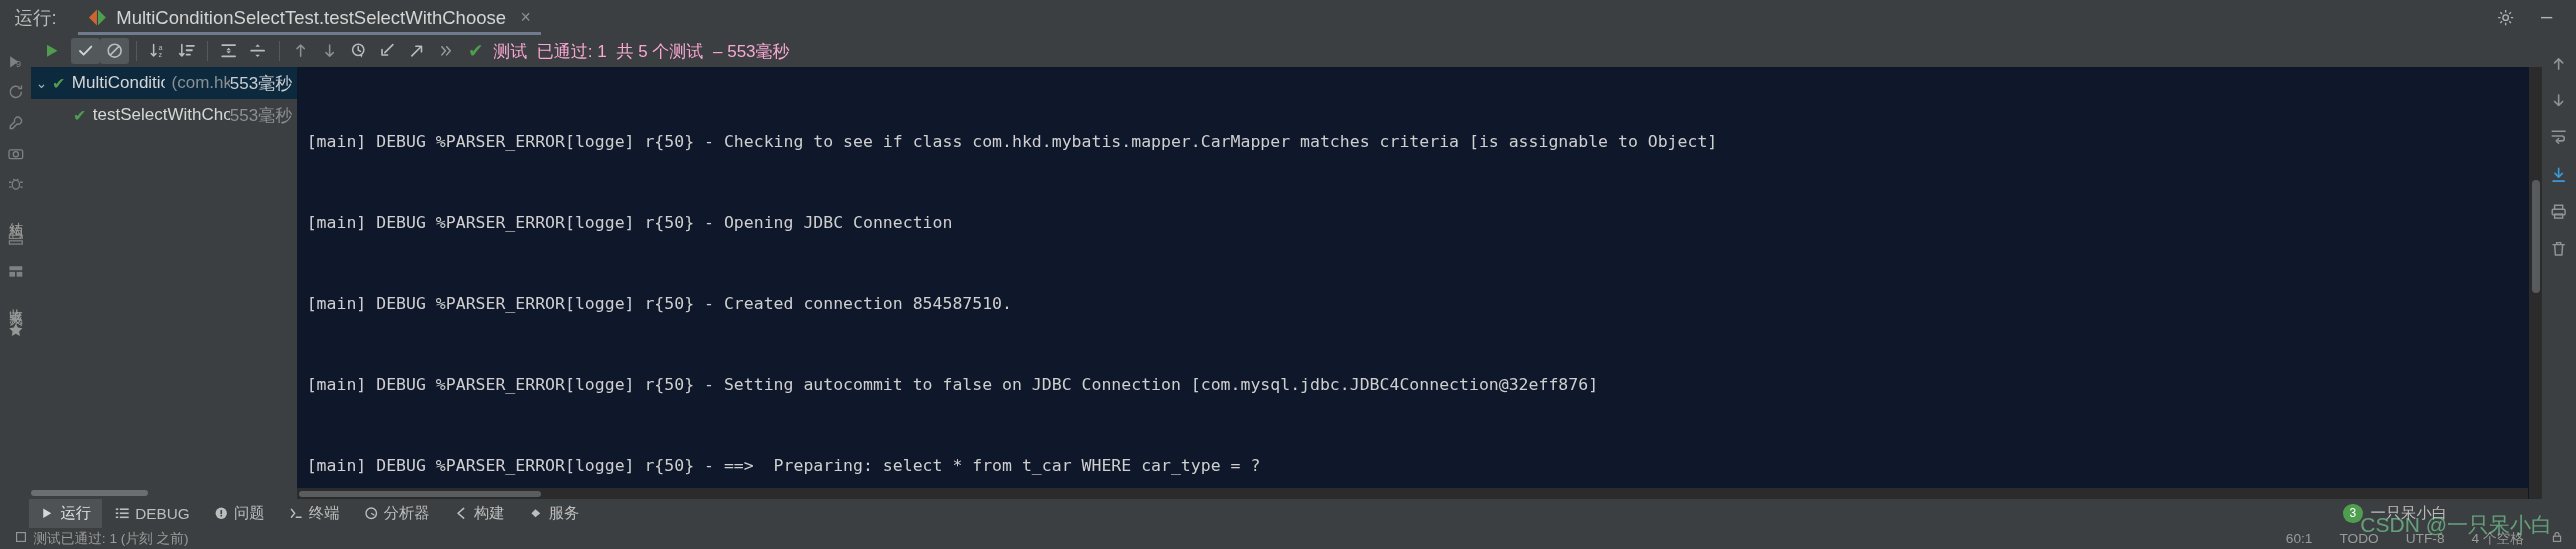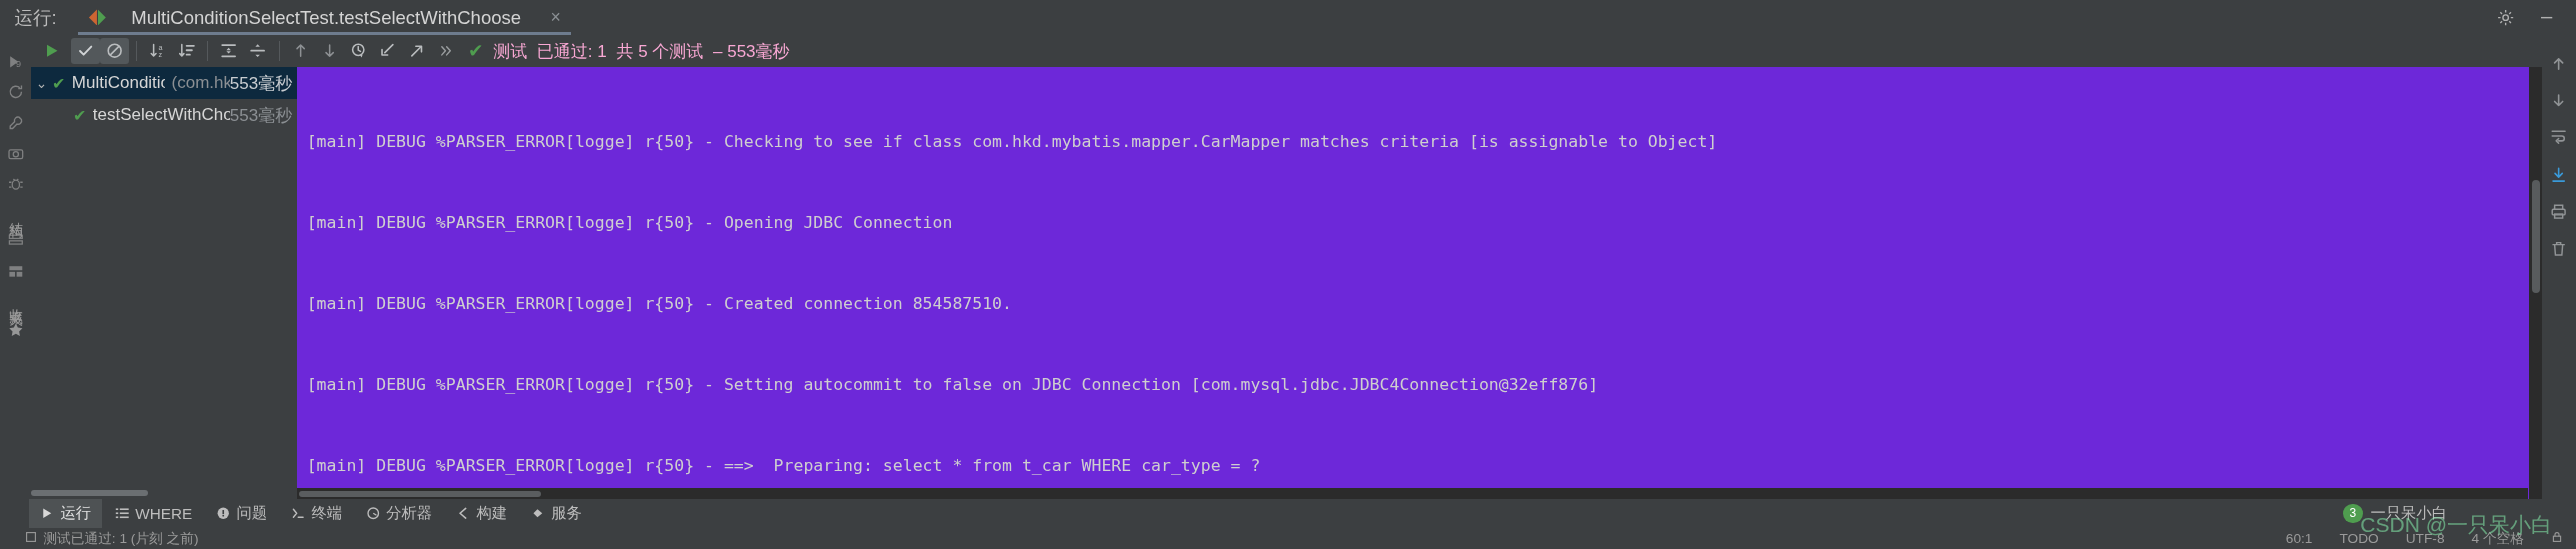--- a/index.html
+++ b/index.html
@@ -30,21 +30,20 @@
     font-size: 18.5px;
     margin-left: 14.5px;
     white-space: nowrap;
   }
   .runtab {
     display: flex; align-items: center;
     margin-left: 21px;
     height: 35px;
     padding: 0 9.7px 0 11.3px;
     position: relative;
-    gap: 15px;
   }
   .runtab::after {
     content: "";
     position: absolute; left: 0; right: 0; bottom: 0;
     height: 3.2px; background: #6e7c8e;
   }
   .runconf-icon {
     width: 17.7px; height: 17.7px;
     position: relative;
     margin-right: 9.7px;
@@ -155,21 +154,21 @@
     position: absolute; left: 0; right: 0; bottom: 0; height: 13px;
   }
   .tree-scroll .bar {
     position: absolute; left: 0; top: 4px; height: 5.6px; width: 44%;
     background: #6b6f72; border-radius: 3.2px;
   }
 
   
   .console {
     flex: 1 1 auto; min-width: 0;
-    background: #6d28d9;
+    background: #0f172a;
     position: relative;
     overflow: hidden;
   }
   .conlines {
     padding: 7.2px 0 0 9.7px;
     font-family: "DejaVu Sans Mono", "Liberation Mono", monospace;
     font-size: 16.5px;
     line-height: 27px;
     color: #cfcfcf;
     white-space: pre;
@@ -223,21 +222,21 @@
   .evt .badge {
     width: 19.3px; height: 19.3px; border-radius: 50%; background: #4f9d4f;
     color: #fff; font-size: 12px; display: flex; align-items: center; justify-content: center;
   }
 
   
   .statusbar {
     height: 21px; flex: none;
     background: #3c3f41;
     display: flex; align-items: center;
-    padding-left: 25px;
+    padding-left: 15px;
     color: #9a9a9a; font-size: 13.7px;
     position: relative;
   }
   .sb-left { display: flex; align-items: center; gap: 6.4px; white-space: nowrap; }
   .sb-right {
     position: absolute; right: 13px; display: flex; align-items: center; gap: 27px;
     white-space: nowrap;
   }
   .wm {
     position: absolute; right: 24px; bottom: 9.7px;
@@ -529,21 +528,21 @@
       <span class="bicon">
         <svg width="14.5" height="14.5" viewBox="0 0 18 18" fill="#bdbdbd">
           <rect x="1" y="3" width="3" height="2"></rect>
             <rect x="1" y="8" width="3" height="2"></rect>
             <rect x="1" y="13" width="3" height="2"></rect>
           <rect x="6" y="3" width="11" height="2"></rect>
             <rect x="6" y="8" width="11" height="2"></rect>
             <rect x="6" y="13" width="11" height="2"></rect>
         </svg>
       </span>
-      <span>WHERE</span>
+      <span>DEBUG</span>
     </div>
 
     <div class="btab">
       <span class="bicon">
         <svg width="14.5" height="14.5" viewBox="0 0 18 18">
             <circle cx="9" cy="9" r="7" fill="#bdbdbd"></circle>
             <rect x="8" y="5" width="2" height="5" fill="#3c3f41"></rect>
             <rect x="8" y="11" width="2" height="2" fill="#3c3f41"></rect>
           </svg>
       </span>

